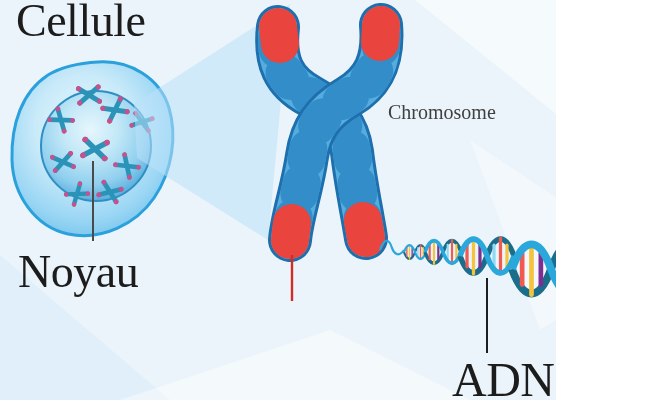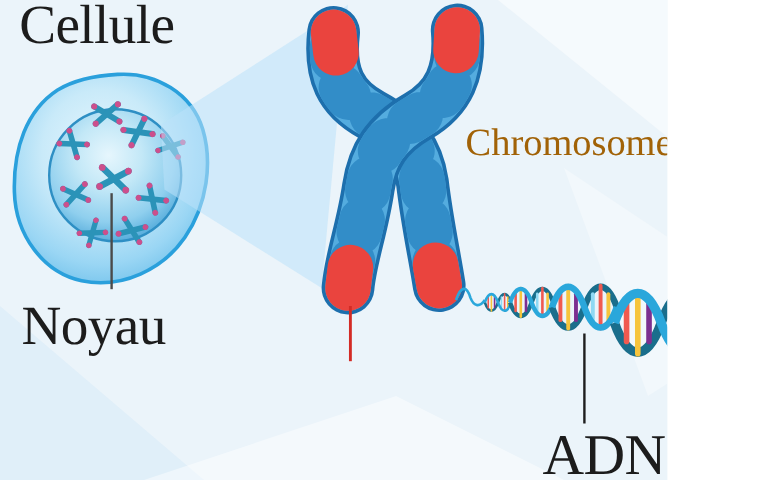--- a/index.html
+++ b/index.html
@@ -13,21 +13,21 @@
   .diagram-svg{position:absolute;left:0;top:0;}
   .label{
     position:absolute;
     line-height:1;
     white-space:nowrap;
     color:#1C1C1C;
     letter-spacing:-0.5px;
   }
   .label-cell     {left:16px;  top:-2px;  font-size:46px;}
   .label-nucleus  {left:18px;  top:249px; font-size:46px;text-align:center;}
-  .label-chrom    {left:388px; top:102px; font-size:32px; color:#a16207; letter-spacing:0;}
+  .label-chrom    {left:388px; top:102px; font-size:20px; color:#404040; letter-spacing:0;}
   .label-telomere {left:230px; top:304px; font-size:47px; color:#E3211B;}
   .label-dna      {left:452px; top:356px; font-size:48px;}
 </style>
 </head>
 <body>
 
 <div class="canvas">
 
   <svg class="diagram-svg" width="650" height="400" viewBox="0 0 650 400">
     <defs>

